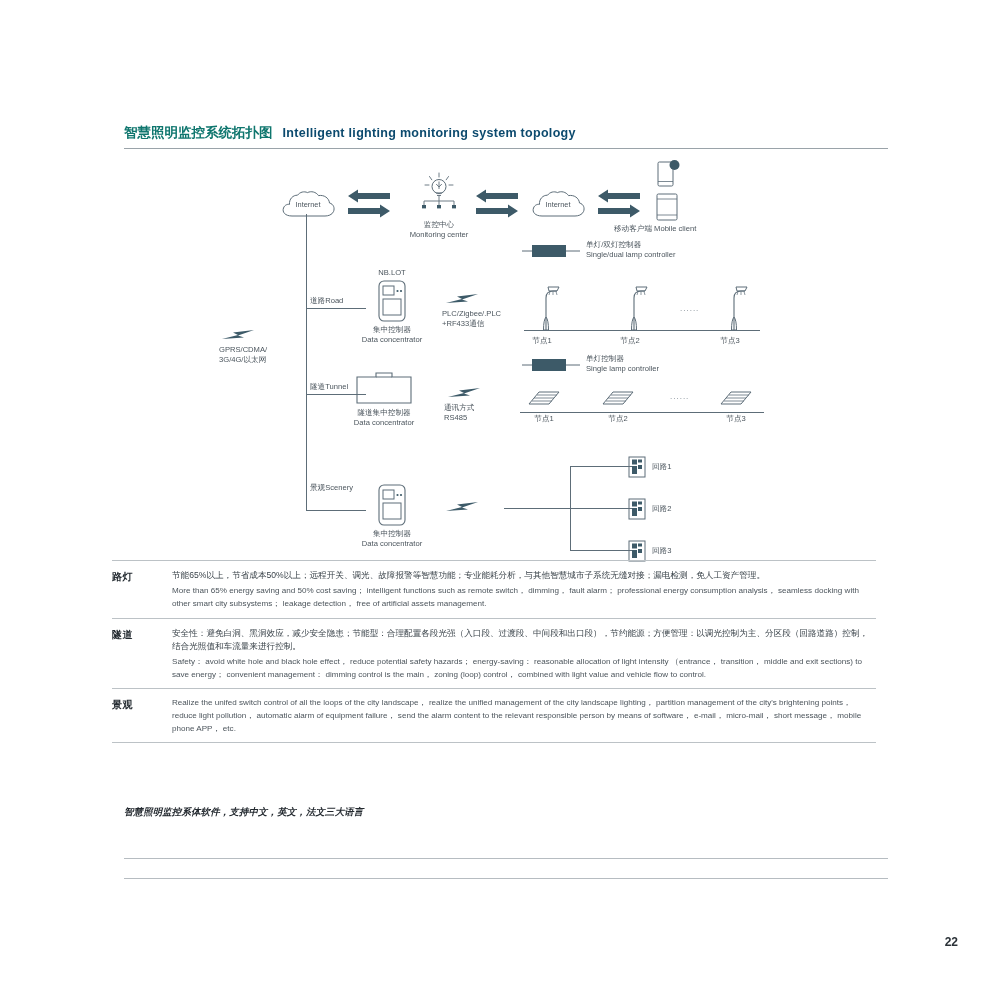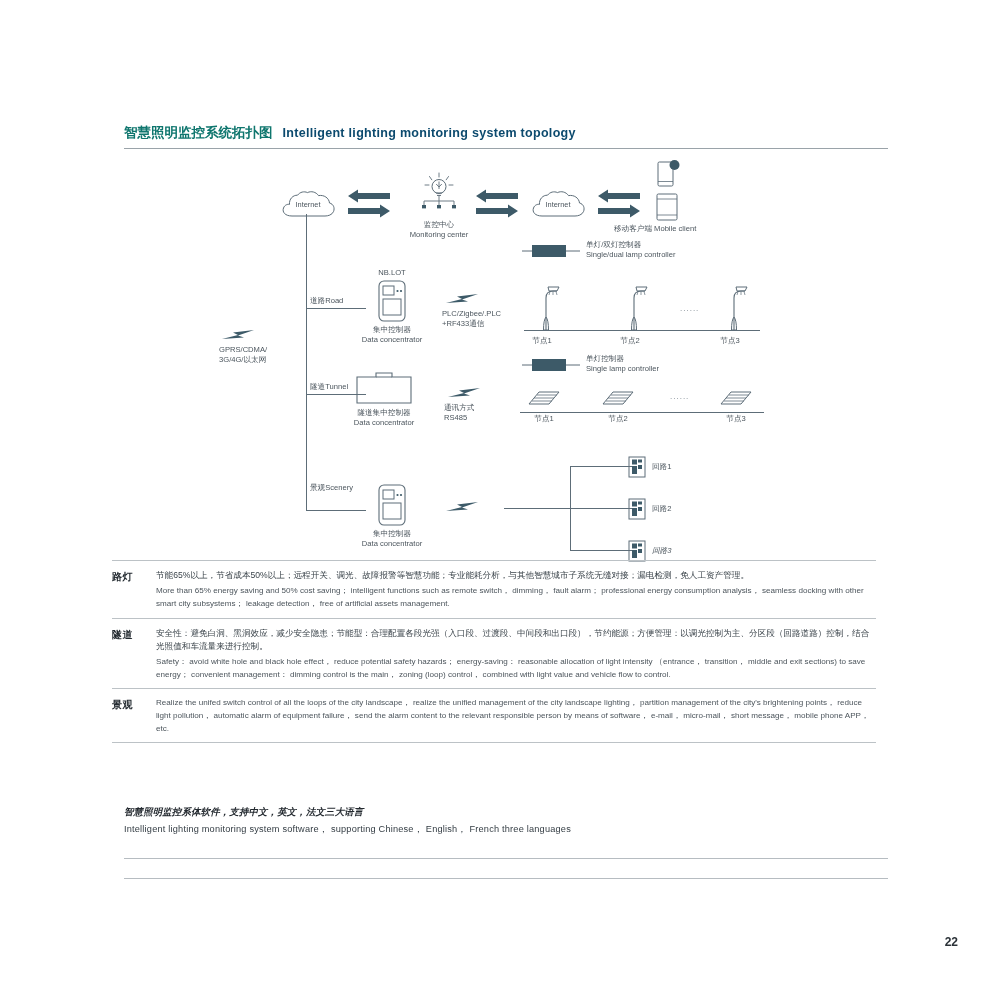--- a/index.html
+++ b/index.html
@@ -109,21 +109,21 @@
     position: absolute;
     left: 0;
     top: 9px;
     width: 34px;
     font-size: 10px;
     font-weight: bold;
     color: #232a30;
     letter-spacing: 0.5px;
   }
   .desc-body {
-    margin-left: 44px;
+    margin-left: 60px;
   }
   .desc-cn {
     font-size: 8.6px;
     line-height: 1.55;
     color: #3b444b;
     margin: 0 0 3px 0;
   }
   .desc-en {
     font-size: 8.1px;
     line-height: 1.56;
@@ -466,21 +466,21 @@
     </div>
 
     <div class="node" style="left:504px; top:390px;">
       <svg width="18" height="22" viewBox="0 0 18 22">
         <rect x="1" y="1" width="16" height="20" fill="none" stroke="#5d6d78" stroke-width="1"></rect>
         <rect x="4" y="3.5" width="5" height="5" fill="#3d5a68"></rect>
         <rect x="10" y="3.5" width="4" height="3" fill="#3d5a68"></rect>
         <rect x="4" y="10" width="5" height="8" fill="#3d5a68"></rect>
         <rect x="10" y="9" width="4" height="4" fill="#3d5a68"></rect>
       </svg>
-      <div class="lbl left" style="left:24px; top:6px;font-style:italic;">回路3</div>
+      <div class="lbl left" style="left:24px; top:6px;">回路3</div>
     </div>
 
   </div>
 
   <div class="descs">
 
     <div class="desc-sep"></div>
 
     <div class="desc-block">
       <div class="desc-tag">路灯</div>
@@ -507,20 +507,19 @@
       <div class="desc-body">
         <p class="desc-en">Realize the unifed switch control of all the loops of the city landscape， realize the unified management of the city landscape lighting， partition management of the city's brightening points， reduce light pollution， automatic alarm of equipment failure， send the alarm content to the relevant responsible person by means of software， e-mail， micro-mail， short message， mobile phone APP， etc.</p>
       </div>
     </div>
 
     <div class="desc-sep"></div>
   </div>
 
   <div class="footer">
     <div class="footer-cn">智慧照明监控系体软件，支持中文，英文，法文三大语言</div>
-    <div class="footer-en">Intelligent lighting monitoring system software， supporting Chinese， English， French three languages</div>
   </div>
   <div class="rule rule-thin" style="left:124px; top:858px; width:764px;"></div>
   <div class="rule rule-thin" style="left:124px; top:878px; width:764px;"></div>
 
   <div class="pagenum">22</div>
 
 </div>
 
 </body></html>

